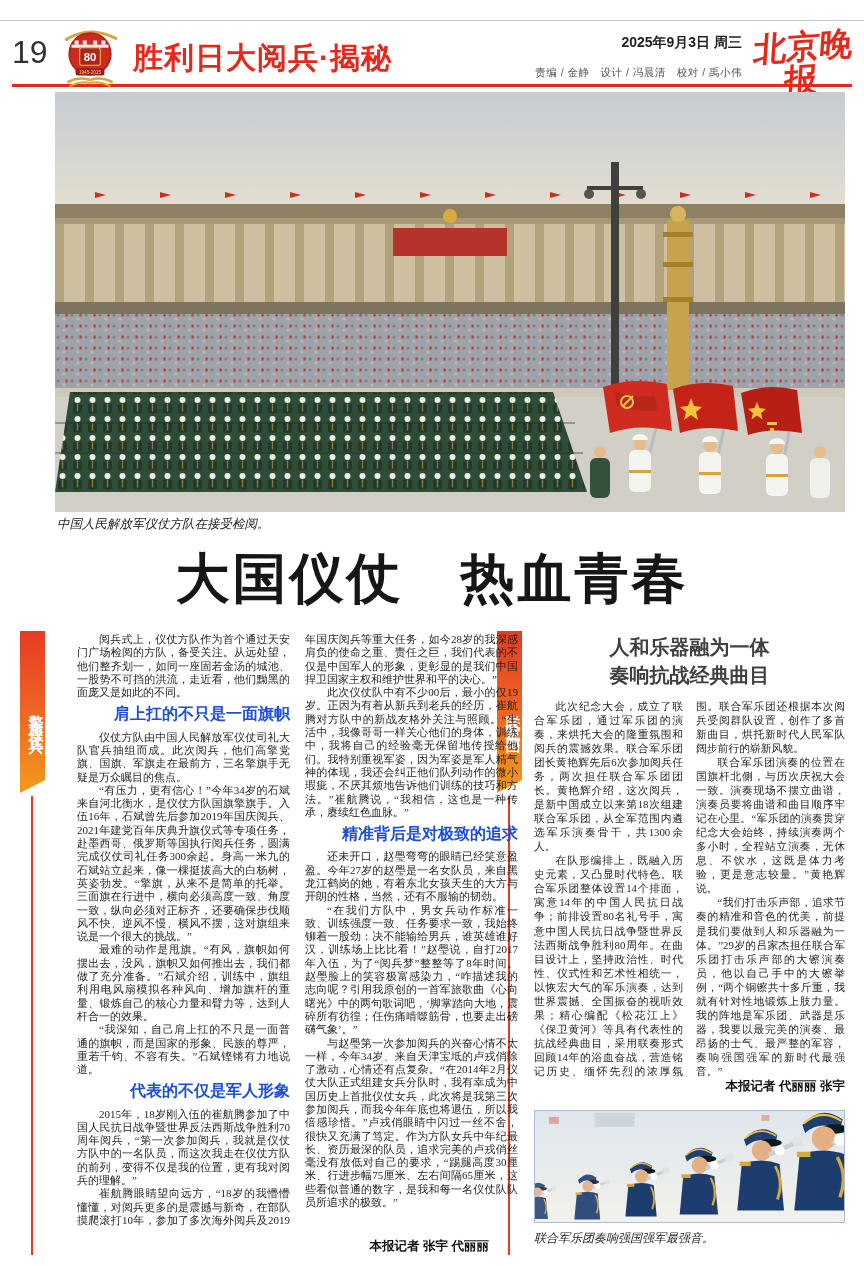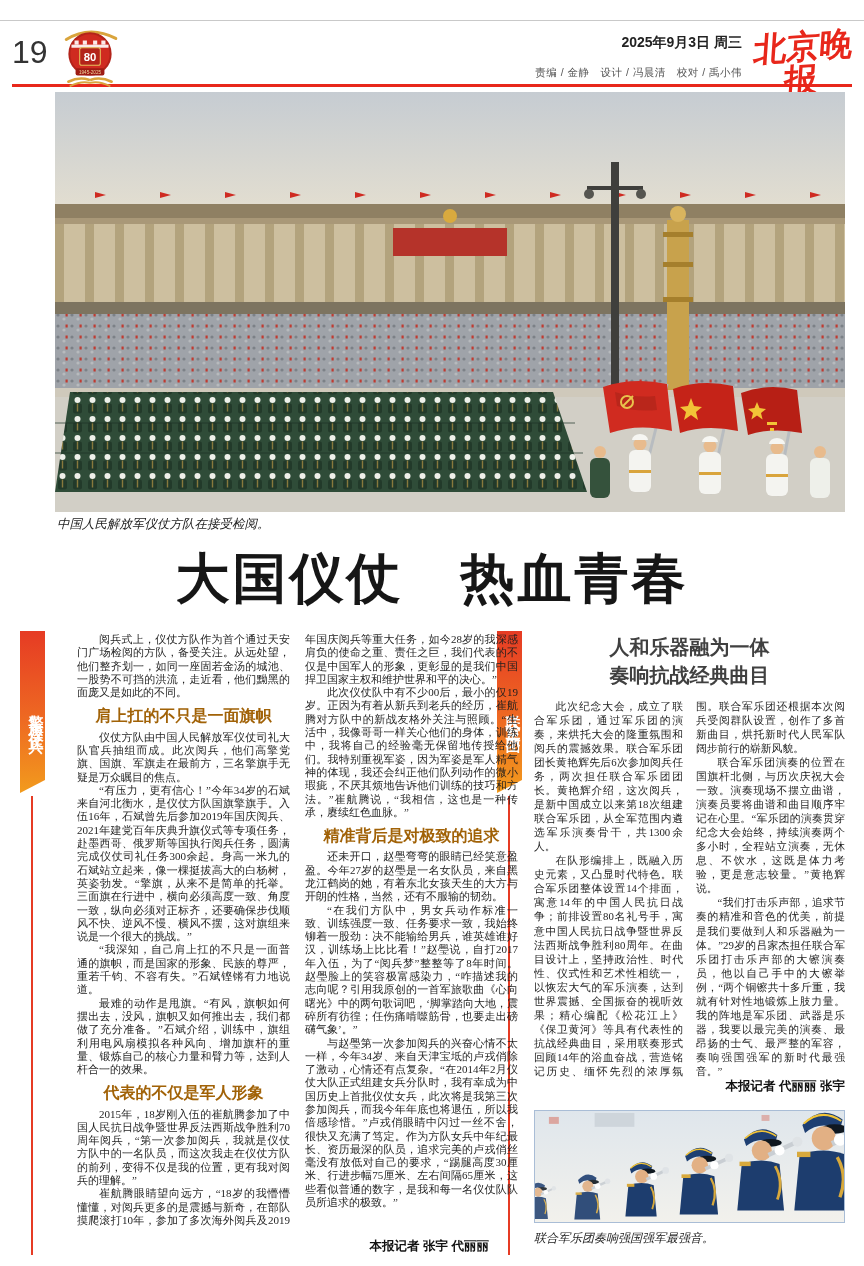--- a/index.html
+++ b/index.html
@@ -42,22 +42,22 @@
   .ribbon-right{left:497px;top:631px;}
   .ribbon-line{position:absolute;width:2px;background:#e63b24;top:796px;height:459px;}
   .line-left{left:31px;}
   .line-right{left:508px;}
 
   
   .story{position:absolute;left:48px;top:633px;width:441px;height:604px;
          column-count:2;column-gap:15px;column-fill:auto;overflow:hidden;
          font-size:11px;line-height:1.21;text-align:justify;color:#1f1f1f;margin-left:29px;}
   .para{margin:0;text-indent:2em;}
-  .sub-head{font-family:Liberation Sans, sans-serif;font-weight:bold;font-size:16px;
-            color:#a16207;text-align:center;margin:7px 0 5px 0;line-height:1.2;}
+  .sub-head{font-family:Liberation Mono, monospace;font-weight:bold;font-size:16px;
+            color:#1d4ed8;text-align:right;margin:7px 0 5px 0;line-height:1.2;}
   .story-byline{position:absolute;left:276px;top:1238px;width:213px;text-align:right;
             font-family:"Liberation Sans",sans-serif;font-weight:bold;font-size:12.5px;color:#111;}
 
   
   .band-title{position:absolute;left:534px;top:633px;width:311px;text-align:center;margin:0;
             font-family:"Liberation Sans",sans-serif;font-weight:bold;font-size:20px;
             line-height:1.4;color:#404040;}
   .band-story{position:absolute;left:534px;top:699px;width:311px;height:390px;
             column-count:2;column-gap:13px;column-fill:auto;overflow:hidden;
             font-size:10.8px;line-height:1.3;text-align:justify;color:#1f1f1f;}
@@ -89,20 +89,21 @@
       <rect x="23" y="24" width="20" height="17" rx="2" fill="#b3231a" stroke="#e6c15c" stroke-width="1"></rect>
       <text x="33" y="37" text-anchor="middle" font-family="Liberation Sans, sans-serif" font-weight="bold" font-size="11" fill="#ffffff">80</text>
       <rect x="19" y="44" width="28" height="7" rx="2" fill="#9e1c14"></rect>
       <text x="33" y="49.5" text-anchor="middle" font-family="Liberation Sans, sans-serif" font-size="4.5" fill="#f0d9a0">1945-2025</text>
       <path d="M12,57 Q22,52 32,55" fill="none" stroke="#d9a43c" stroke-width="2.5" stroke-linecap="round"></path>
       <path d="M54,57 Q44,52 34,55" fill="none" stroke="#d9a43c" stroke-width="2.5" stroke-linecap="round"></path>
       <path d="M14,61 Q24,56 33,58 Q42,56 52,61" fill="none" stroke="#d9a43c" stroke-width="2" stroke-linecap="round"></path>
     </svg>
   </div>
 
+  <div class="section-title">胜利日大阅兵·揭秘</div>
 
   <div class="header-right">
     <div class="date">2025年9月3日 周三</div>
     <div class="credits">责编 / 金静　设计 / 冯晨清　校对 / 禹小伟</div>
   </div>
 
   <div class="masthead">北京晚报</div>
   <div class="red-rule"></div>
 
   <div class="photo-main">
@@ -221,22 +222,22 @@
   <div class="ribbon ribbon-left">擎旗仪仗兵</div>
   <div class="ribbon-line line-left"></div>
   <div class="ribbon ribbon-right">联合军乐团</div>
   <div class="ribbon-line line-right"></div>
 
   <div class="story">
       <p class="para">阅兵式上，仪仗方队作为首个通过天安门广场检阅的方队，备受关注。从远处望，他们整齐划一，如同一座固若金汤的城池、一股势不可挡的洪流，走近看，他们黝黑的面庞又是如此的不同。</p>
       <h3 class="sub-head">肩上扛的不只是一面旗帜</h3>
       <p class="para">仪仗方队由中国人民解放军仪仗司礼大队官兵抽组而成。此次阅兵，他们高擎党旗、国旗、军旗走在最前方，三名擎旗手无疑是万众瞩目的焦点。</p>
       <p class="para">“有压力，更有信心！”今年34岁的石斌来自河北衡水，是仪仗方队国旗擎旗手。入伍16年，石斌曾先后参加2019年国庆阅兵、2021年建党百年庆典升旗仪式等专项任务，赴墨西哥、俄罗斯等国执行阅兵任务，圆满完成仪仗司礼任务300余起。身高一米九的石斌站立起来，像一棵挺拔高大的白杨树，英姿勃发。“擎旗，从来不是简单的托举。三面旗在行进中，横向必须高度一致、角度一致，纵向必须对正标齐，还要确保步伐顺风不快、逆风不慢、横风不摆，这对旗组来说是一个很大的挑战。”</p>
+      <p class="para">最难的动作是甩旗。“有风，旗帜如何摆出去，没风，旗帜又如何推出去，我们都做了充分准备。”石斌介绍，训练中，旗组利用电风扇模拟各种风向、增加旗杆的重量、锻炼自己的核心力量和臂力等，达到人杆合一的效果。</p>
       <p class="para">“我深知，自己肩上扛的不只是一面普通的旗帜，而是国家的形象、民族的尊严，重若千钧、不容有失。”石斌铿锵有力地说道。</p>
-      <p class="para">最难的动作是甩旗。“有风，旗帜如何摆出去，没风，旗帜又如何推出去，我们都做了充分准备。”石斌介绍，训练中，旗组利用电风扇模拟各种风向、增加旗杆的重量、锻炼自己的核心力量和臂力等，达到人杆合一的效果。</p>
       <h3 class="sub-head">代表的不仅是军人形象</h3>
       <p class="para">2015年，18岁刚入伍的崔航腾参加了中国人民抗日战争暨世界反法西斯战争胜利70周年阅兵，“第一次参加阅兵，我就是仪仗方队中的一名队员，而这次我走在仪仗方队的前列，变得不仅是我的位置，更有我对阅兵的理解。”</p>
       <p class="para">崔航腾眼睛望向远方，“18岁的我懵懵懂懂，对阅兵更多的是震撼与新奇，在部队摸爬滚打10年，参加了多次海外阅兵及2019年国庆阅兵等重大任务，如今28岁的我深感肩负的使命之重、责任之巨，我们代表的不仅是中国军人的形象，更彰显的是我们中国捍卫国家主权和维护世界和平的决心。”</p>
       <p class="para">此次仪仗队中有不少00后，最小的仅19岁。正因为有着从新兵到老兵的经历，崔航腾对方队中的新战友格外关注与照顾。“生活中，我像哥哥一样关心他们的身体，训练中，我将自己的经验毫无保留地传授给他们。我特别重视军姿，因为军姿是军人精气神的体现，我还会纠正他们队列动作的微小瑕疵，不厌其烦地告诉他们训练的技巧和方法。”崔航腾说，“我相信，这也是一种传承，赓续红色血脉。”</p>
       <h3 class="sub-head">精准背后是对极致的追求</h3>
       <p class="para">还未开口，赵璺弯弯的眼睛已经笑意盈盈。今年27岁的赵璺是一名女队员，来自黑龙江鹤岗的她，有着东北女孩天生的大方与开朗的性格，当然，还有不服输的韧劲。</p>
       <p class="para">“在我们方队中，男女兵动作标准一致、训练强度一致、任务要求一致，我始终铆着一股劲：决不能输给男兵，谁英雄谁好汉，训练场上比比看！”赵璺说，自打2017年入伍，为了“阅兵梦”整整等了8年时间。赵璺脸上的笑容极富感染力，“咋描述我的志向呢？引用我原创的一首军旅歌曲《心向曙光》中的两句歌词吧，‘脚掌踏向大地，震碎所有彷徨；任伤痛啃噬筋骨，也要走出磅礴气象’。”</p>
       <p class="para">与赵璺第一次参加阅兵的兴奋心情不太一样，今年34岁、来自天津宝坻的卢戎俏除了激动，心情还有点复杂。“在2014年2月仪仗大队正式组建女兵分队时，我有幸成为中国历史上首批仪仗女兵，此次将是我第三次参加阅兵，而我今年年底也将退伍，所以我倍感珍惜。”卢戎俏眼睛中闪过一丝不舍，很快又充满了笃定。作为方队女兵中年纪最长、资历最深的队员，追求完美的卢戎俏丝毫没有放低对自己的要求，“踢腿高度30厘米、行进步幅75厘米、左右间隔65厘米，这些看似普通的数字，是我和每一名仪仗队队员所追求的极致。”</p>
     </div>
   <div class="story-byline">本报记者 张宇 代丽丽</div>

